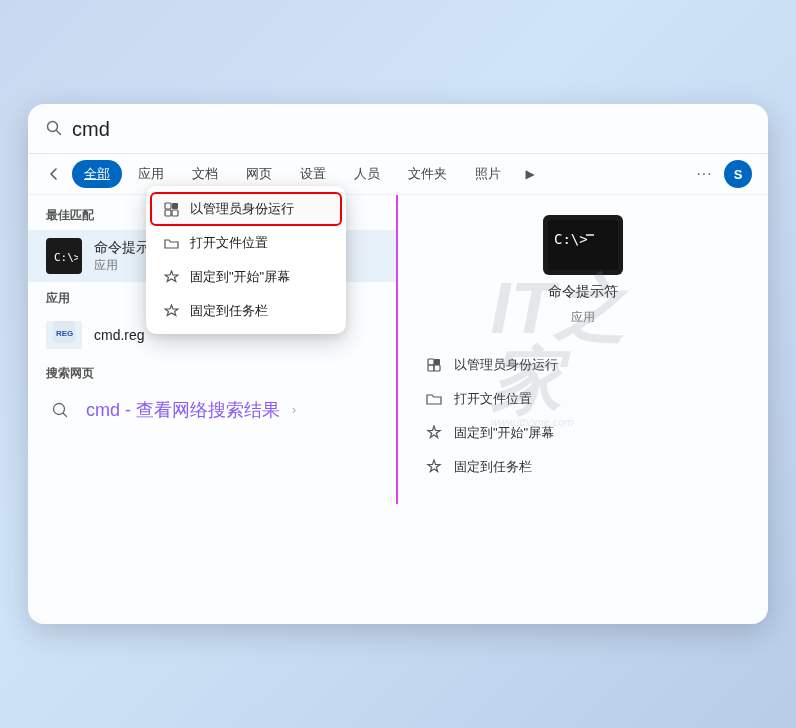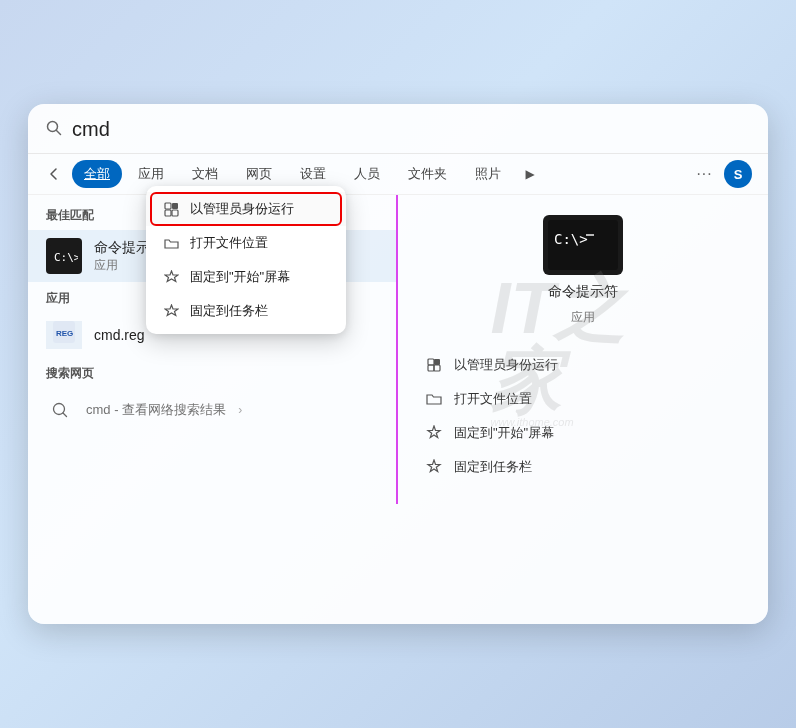--- a/index.html
+++ b/index.html
@@ -178,22 +178,22 @@
     }
     .web-icon {
       width: 28px;
       height: 28px;
       display: flex;
       align-items: center;
       justify-content: center;
       color: #666;
     }
     .web-text {
-      font-size: 13px;
-      color: #737373;
+      font-size: 18px;
+      color: #8b5cf6;
     }
     .right-panel {
       flex: 1;
       padding: 20px 18px;
       display: flex;
       flex-direction: column;
       align-items: center;
       gap: 10px;
       position: relative;
     }

